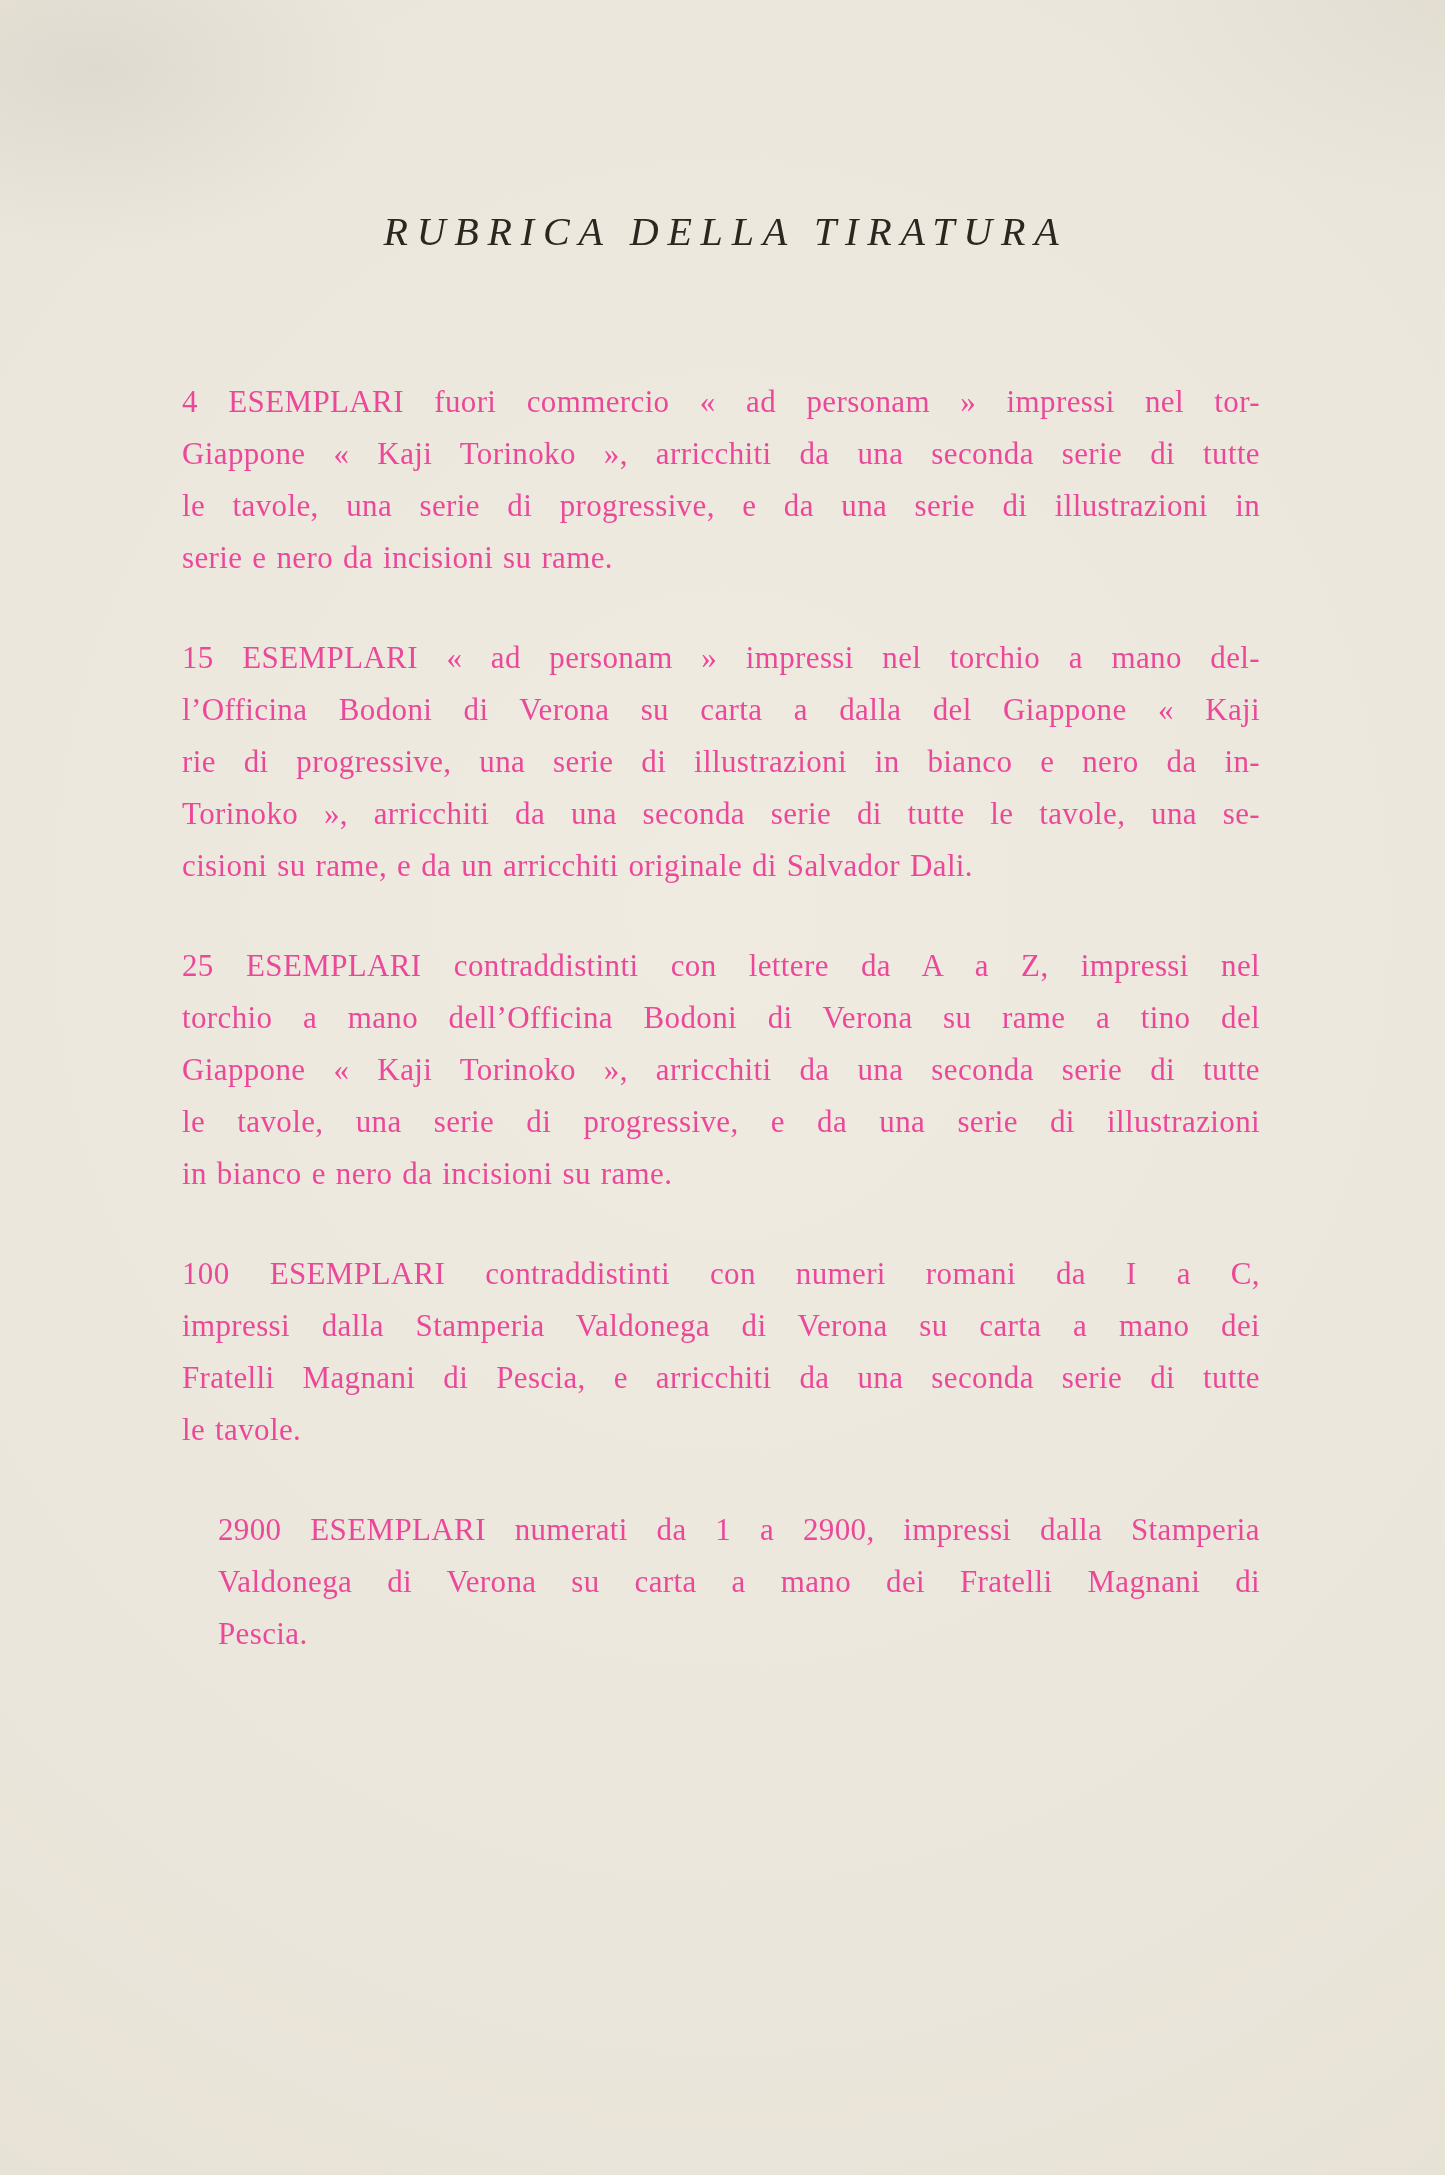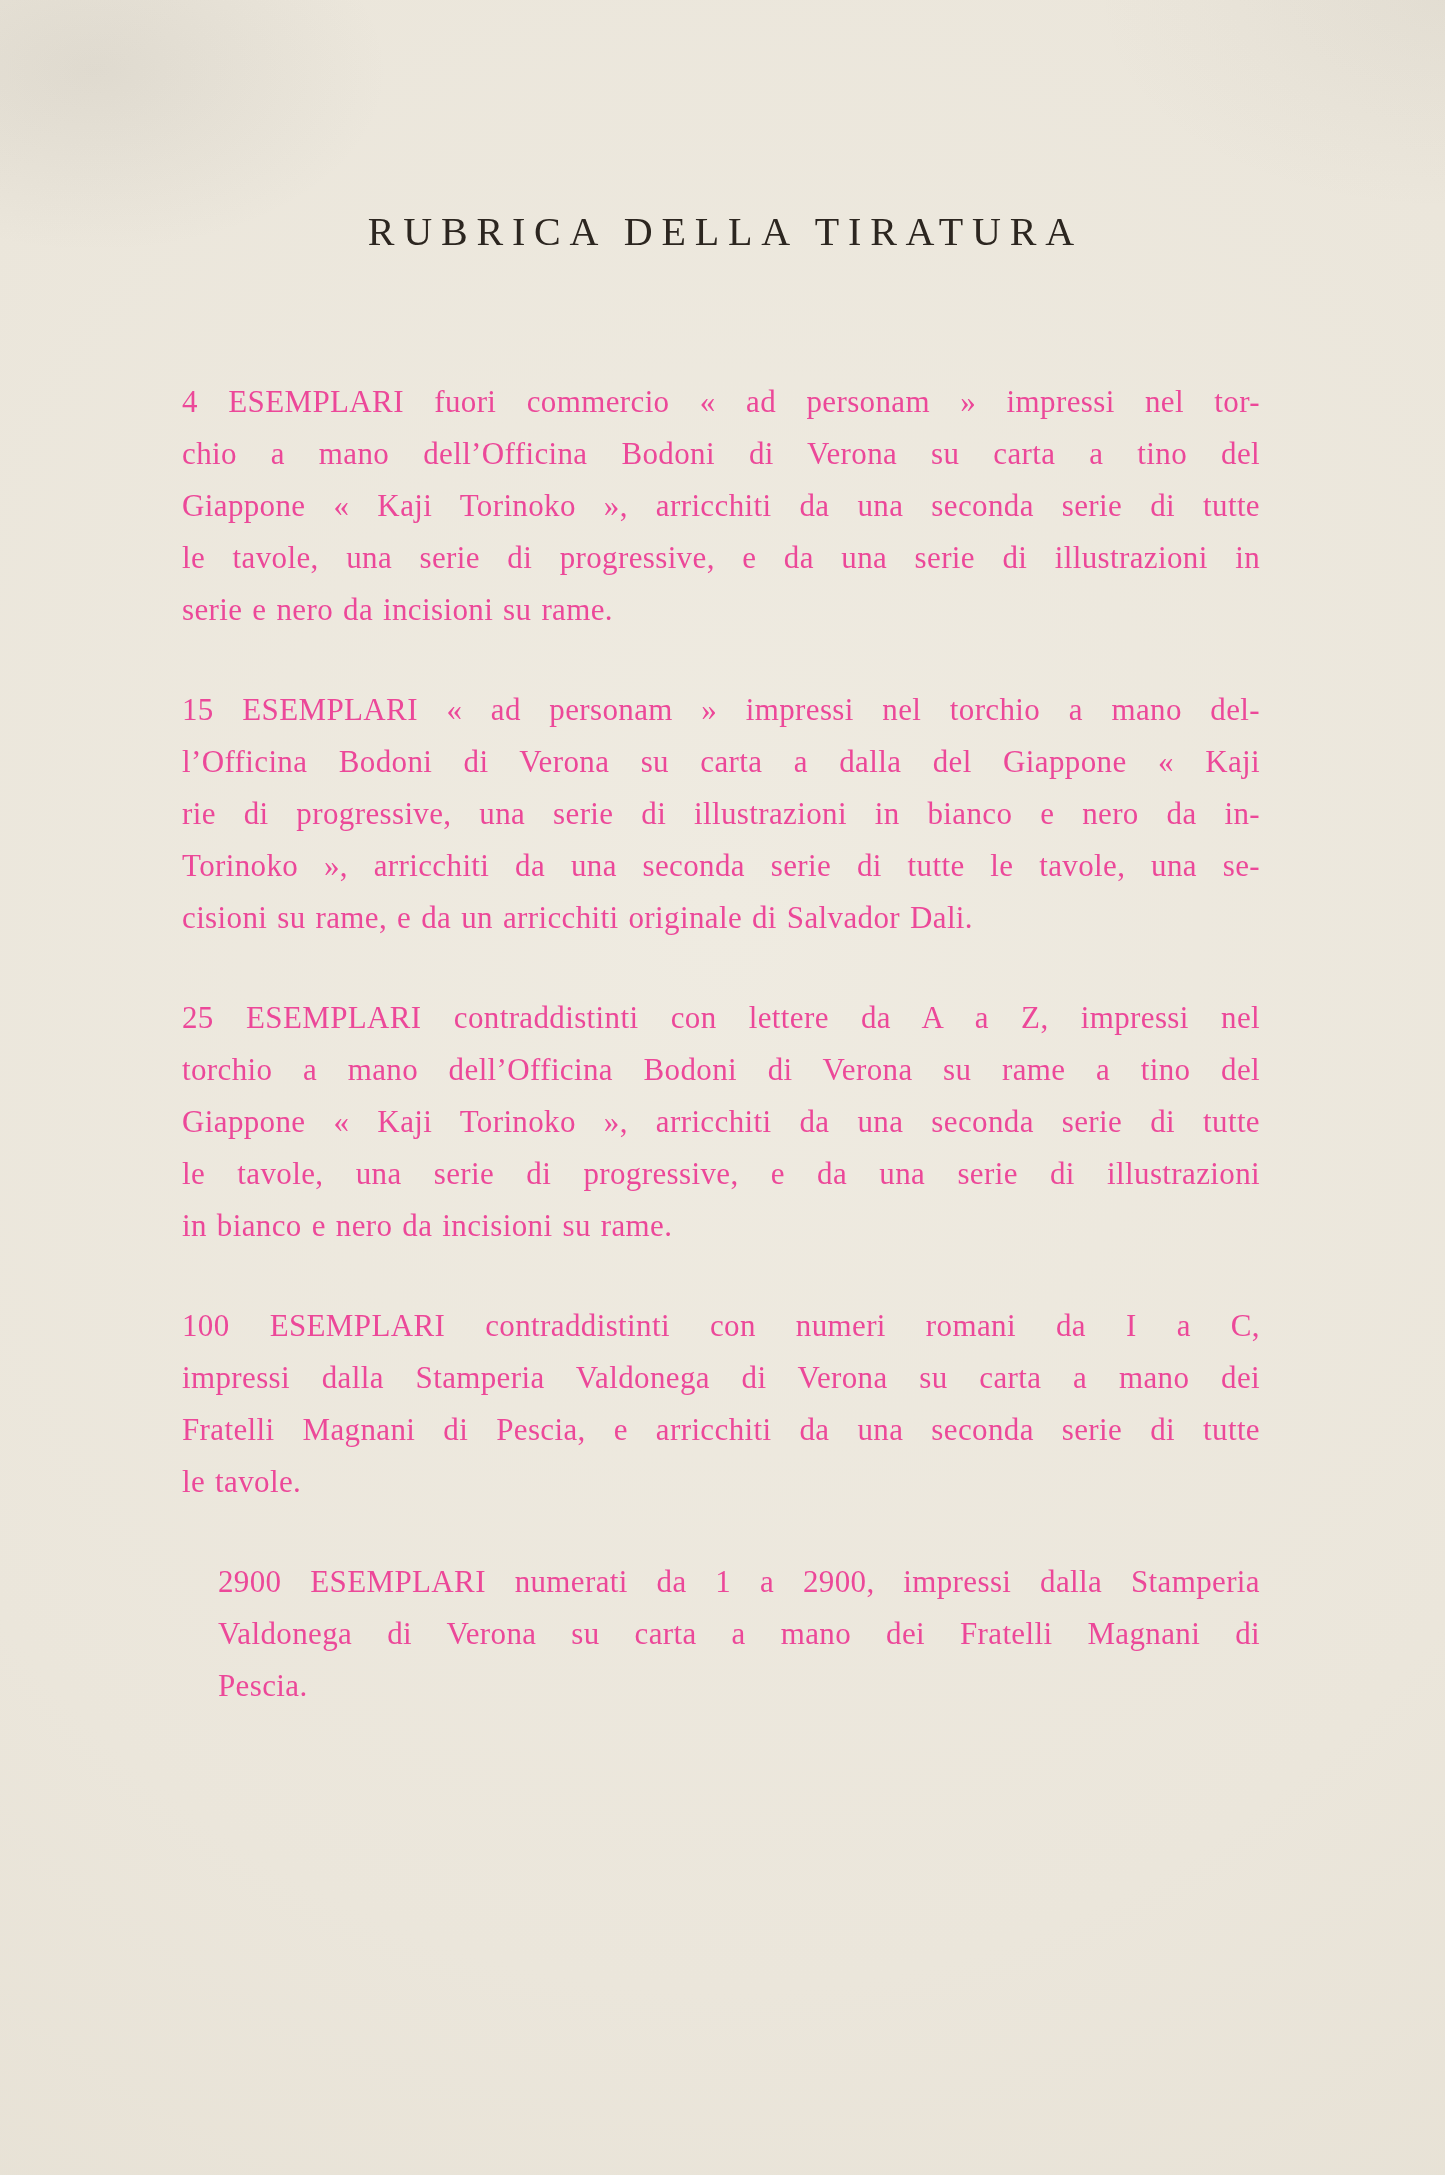--- a/index.html
+++ b/index.html
@@ -31,20 +31,21 @@
     margin: 0;
     padding-top: 210px;
     padding-bottom: 0;
     font-size: 40px;
     font-weight: normal;
     letter-spacing: 0.22em;
     text-align: center;
     color: #2c2620;
     line-height: 1.1;
     text-indent: 0.22em; 
+    font-style: italic;
   }
   .text-block {
     margin-top: 122px;
   }
   .para {
     margin: 0 0 48px 0;
     color: #ec4899;
     font-size: 31px;
     line-height: 52px;
     letter-spacing: 0.012em;
@@ -62,21 +63,20 @@
 </style>
 </head>
 <body>
 
 <div class="page">
   <div class="content">
     <h1 class="title">RUBRICA DELLA TIRATURA</h1>
     <div class="text-block" id="paragraphs">
         <div class="para">
           <div class="line">4 ESEMPLARI fuori commercio « ad personam » impressi nel tor-</div>
-          <div class="line">chio a mano dell’Officina Bodoni di Verona su carta a tino del</div>
           <div class="line">Giappone « Kaji Torinoko », arricchiti da una seconda serie di tutte</div>
           <div class="line">le tavole, una serie di progressive, e da una serie di illustrazioni in</div>
           <div class="line last">serie e nero da incisioni su rame.</div>
         </div>
         <div class="para">
           <div class="line">15 ESEMPLARI « ad personam » impressi nel torchio a mano del-</div>
           <div class="line">l’Officina Bodoni di Verona su carta a dalla del Giappone « Kaji</div>
           <div class="line">rie di progressive, una serie di illustrazioni in bianco e nero da in-</div>
           <div class="line">Torinoko », arricchiti da una seconda serie di tutte le tavole, una se-</div>
           <div class="line last">cisioni su rame, e da un arricchiti originale di Salvador Dali.</div>

